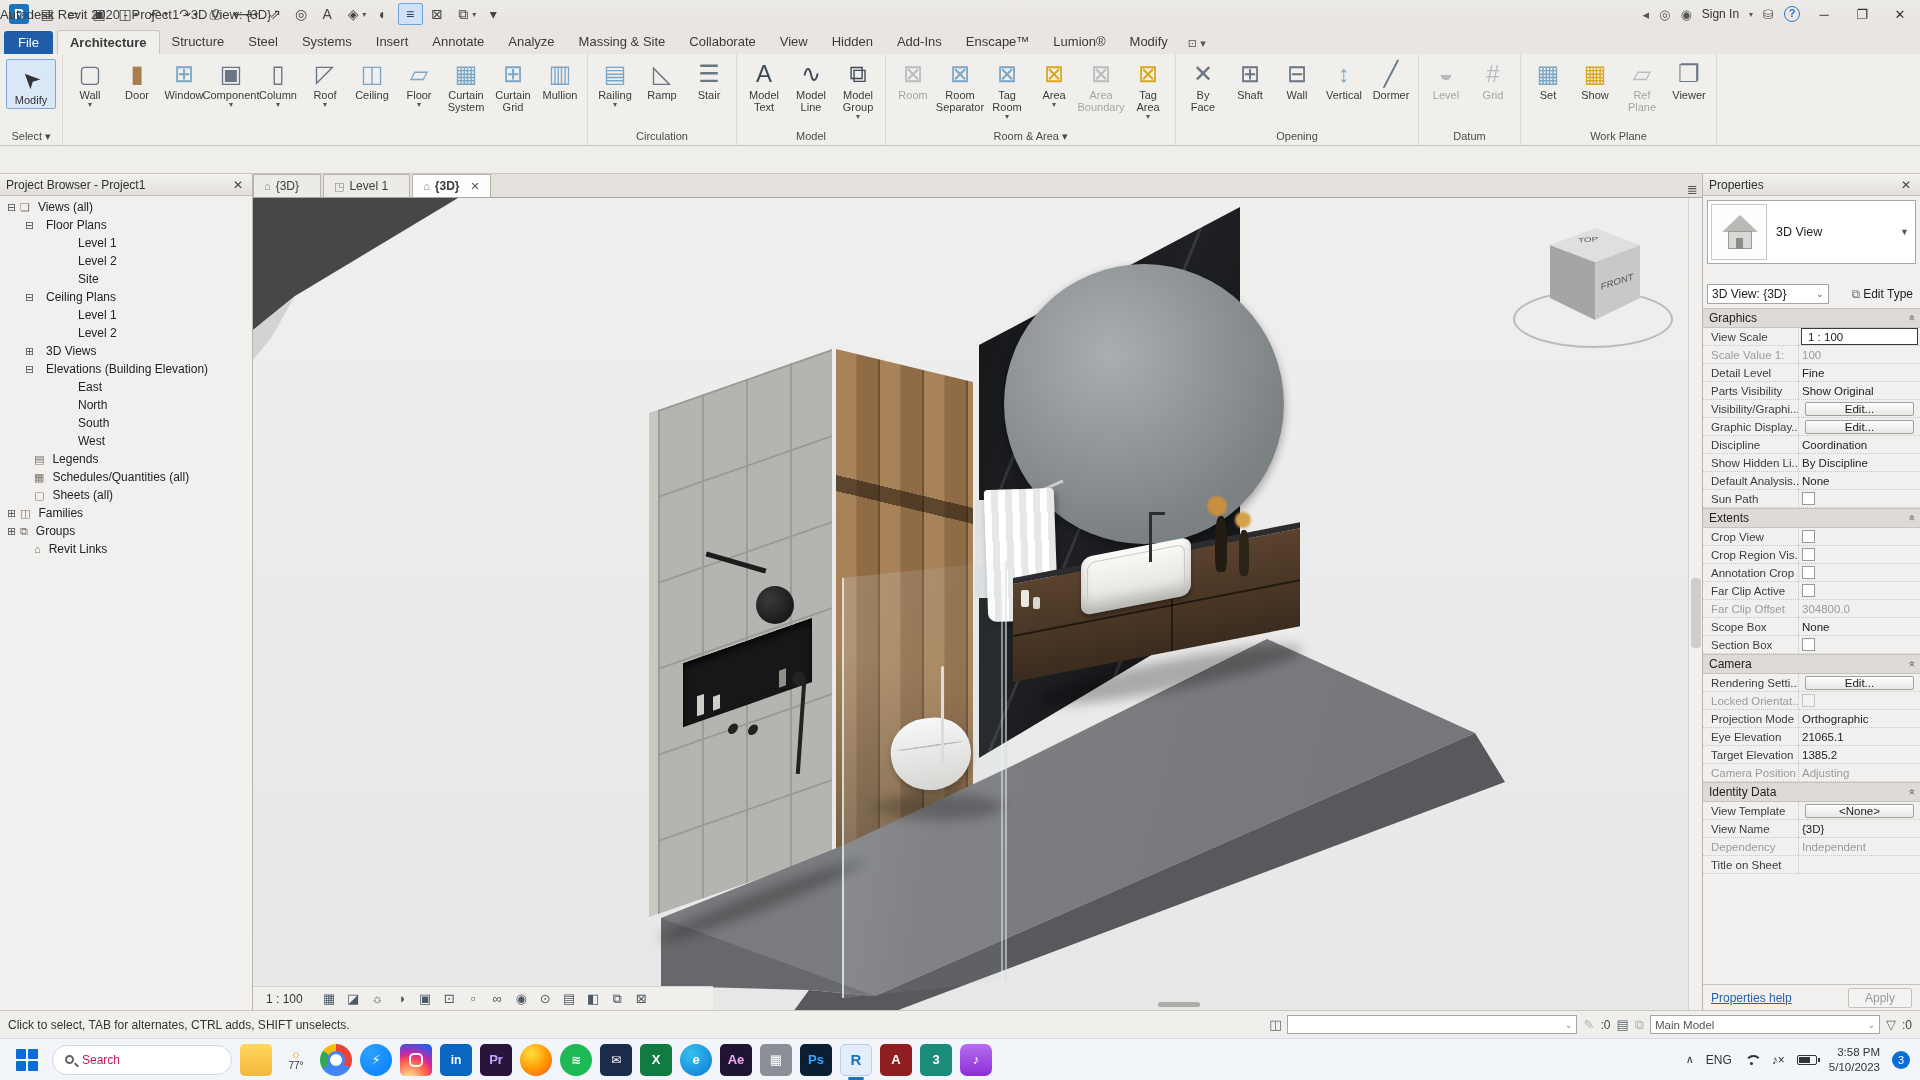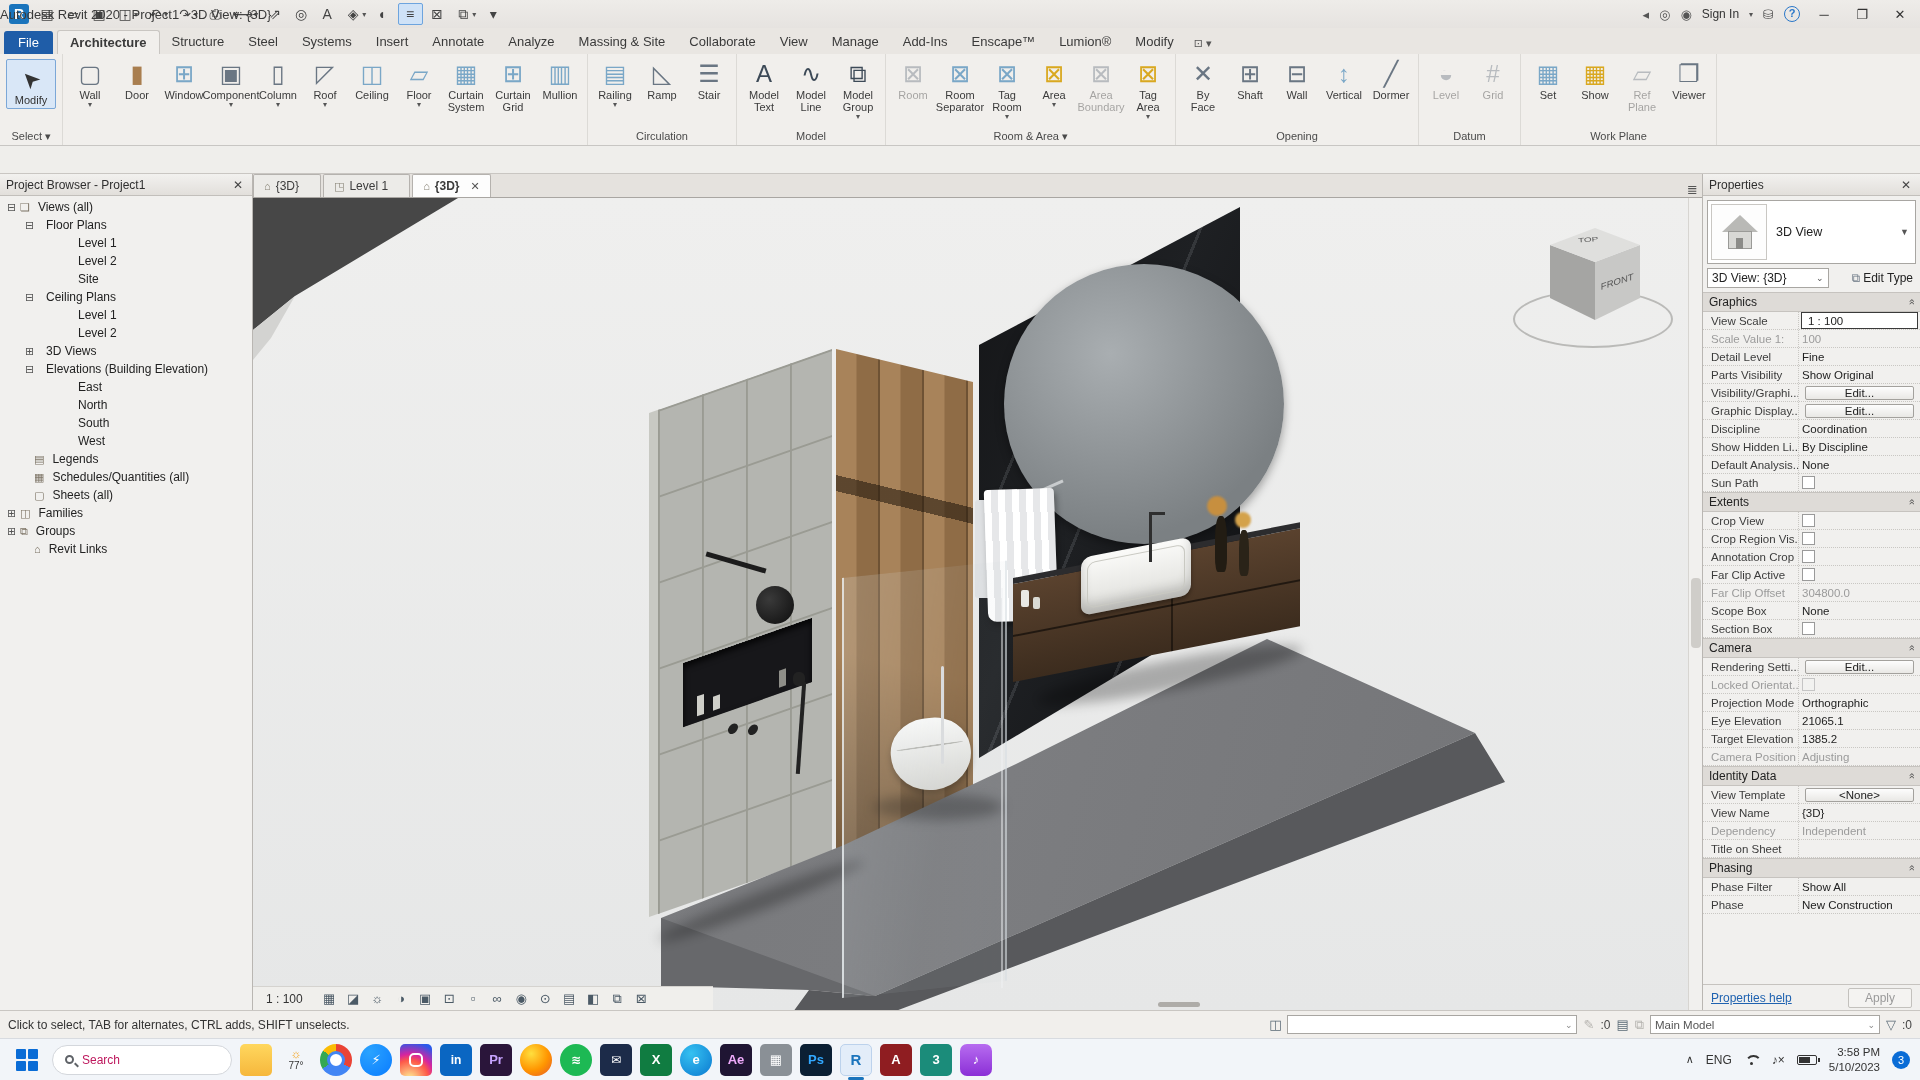--- a/index.html
+++ b/index.html
@@ -116,21 +116,21 @@
   .lbl-front{position:absolute;left:50px;top:48px;font-size:10px;color:#555;transform:skewY(-18deg) scale(.95,.9)}
   
   #vscroll{position:absolute;right:0;top:24px;bottom:0;width:14px;background:#f1f0ee;border-left:1px solid #d7d5d1}
   #vscroll .thumb{position:absolute;left:2px;top:380px;width:10px;height:70px;background:#cfcdc9;border-radius:4px}
   #hthumb{position:absolute;bottom:3px;left:905px;width:42px;height:5px;background:#aeaca8;border-radius:3px}
   #vcb{position:absolute;left:0;bottom:0;height:24px;width:460px;background:rgba(240,239,236,.95);display:flex;align-items:center;gap:7px;padding:0 8px;border-top:1px solid #d5d3cf}
   #vcb .scale{font-size:12px;color:#333;margin-right:6px;border:1px solid transparent;padding:1px 4px}
   #vcb .vi{font-size:13px;color:#4b5a66;width:17px;text-align:center}
   
   #props{position:absolute;right:0;top:174px;width:218px;height:836px;background:#f1f0ee;border-left:1px solid #b9b6b2;display:flex;flex-direction:column}
-  #type-sel{margin:4px 4px 0;background:#fff;border:1px solid #a8a6a2;height:64px;display:flex;align-items:center}
+  #type-sel{margin:4px 4px 16px;background:#fff;border:1px solid #a8a6a2;height:64px;display:flex;align-items:center}
   #type-img{width:56px;height:56px;margin:3px;border:1px solid #c9c7c3;position:relative;background:#fdfdfd}
   .house-body{position:absolute;left:16px;top:26px;width:24px;height:18px;background:#d8d8d5;border:1px solid #9a9a97}
   .house-roof{position:absolute;left:10px;top:10px;width:0;height:0;border-left:18px solid transparent;border-right:18px solid transparent;border-bottom:17px solid #b9b9b6}
   .house-door{position:absolute;left:24px;top:33px;width:7px;height:11px;background:#8b8b88}
   #type-name{flex:1;font-size:12.5px;color:#222;padding-left:6px}
   #type-arrow{font-size:9px;color:#555;margin-right:6px}
   #combo-row{display:flex;align-items:center;margin:4px 4px 2px;gap:20px}
   #view-combo{flex:1;height:20px;background:#fff;border:1px solid #a8a6a2;font-size:12px;display:flex;align-items:center;padding:0 4px;color:#222}
   #view-combo .ca{margin-left:auto;font-size:9px;color:#555}
   #edit-type{display:flex;align-items:center;gap:3px;font-size:12px;color:#222;padding:1px 3px}
@@ -334,21 +334,21 @@
       <div class="rtab">Annotate</div>
 
       <div class="rtab">Analyze</div>
 
       <div class="rtab">Massing &amp; Site</div>
 
       <div class="rtab">Collaborate</div>
 
       <div class="rtab">View</div>
 
-      <div class="rtab">Manage</div>
+      <div class="rtab">Hidden</div>
 
       <div class="rtab">Add-Ins</div>
 
       <div class="rtab">Enscape™</div>
 
       <div class="rtab">Lumion®</div>
 
       <div class="rtab">Modify</div>
     </div>
   <div class="rtab-extra">⊡ ▾</div>
@@ -1130,42 +1130,20 @@
 
             <div class="prow">
               <span class="plbl">Title on Sheet</span>
               <div class="pval">
                 <span class="pv"></span>
               </div>
             </div>
           </div>
       </div>
 
-      <div>
-        <div class="psec">
-          <span>Phasing</span>
-          <span class="chev">»</span>
-        </div>
-        <div>
-
-            <div class="prow">
-              <span class="plbl">Phase Filter</span>
-              <div class="pval">
-                <span class="pv">Show All</span>
-              </div>
-            </div>
-
-            <div class="prow">
-              <span class="plbl">Phase</span>
-              <div class="pval">
-                <span class="pv">New Construction</span>
-              </div>
-            </div>
-          </div>
-      </div>
     </div>
   <div id="props-foot">
     <span id="props-help">Properties help</span>
     <span id="apply-btn">Apply</span>
   </div>
 </div>
 
 <div id="statusbar">
   <span>Click to select, TAB for alternates, CTRL adds, SHIFT unselects.</span>
   <div id="status-right">

